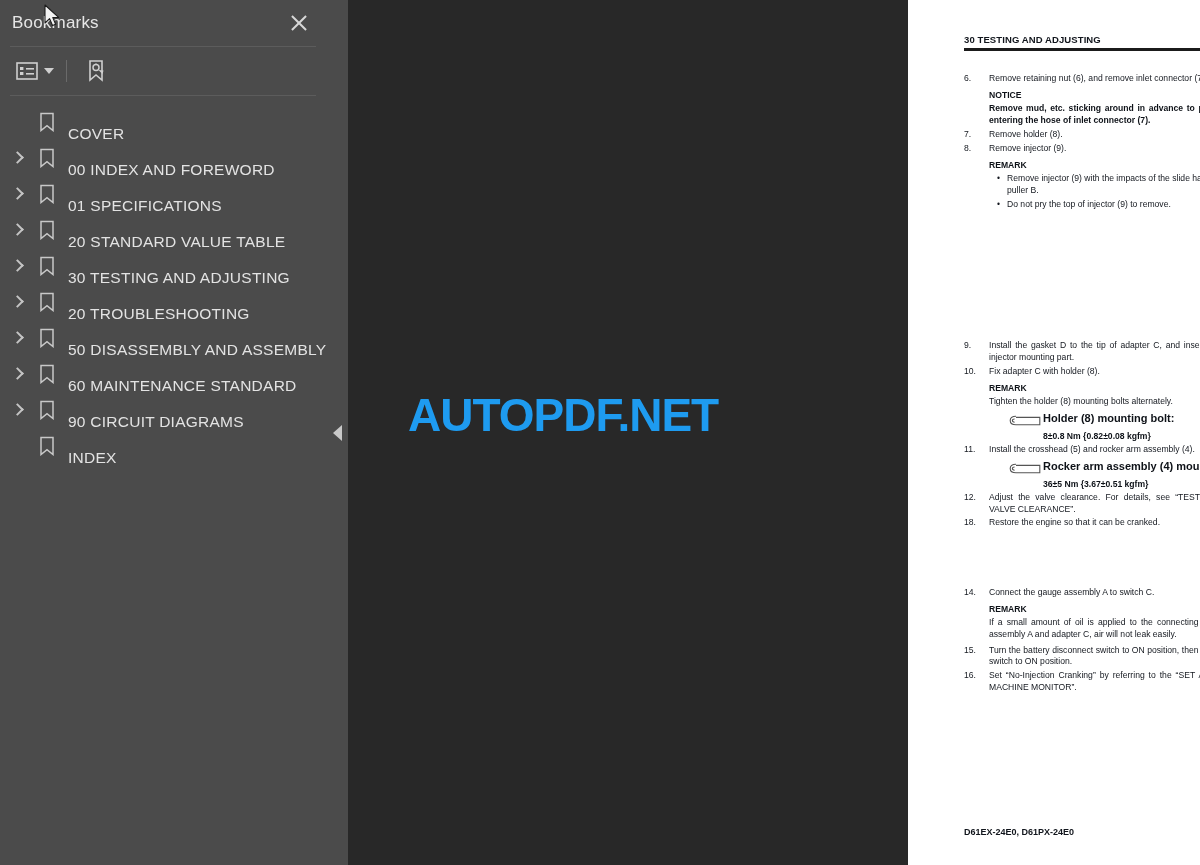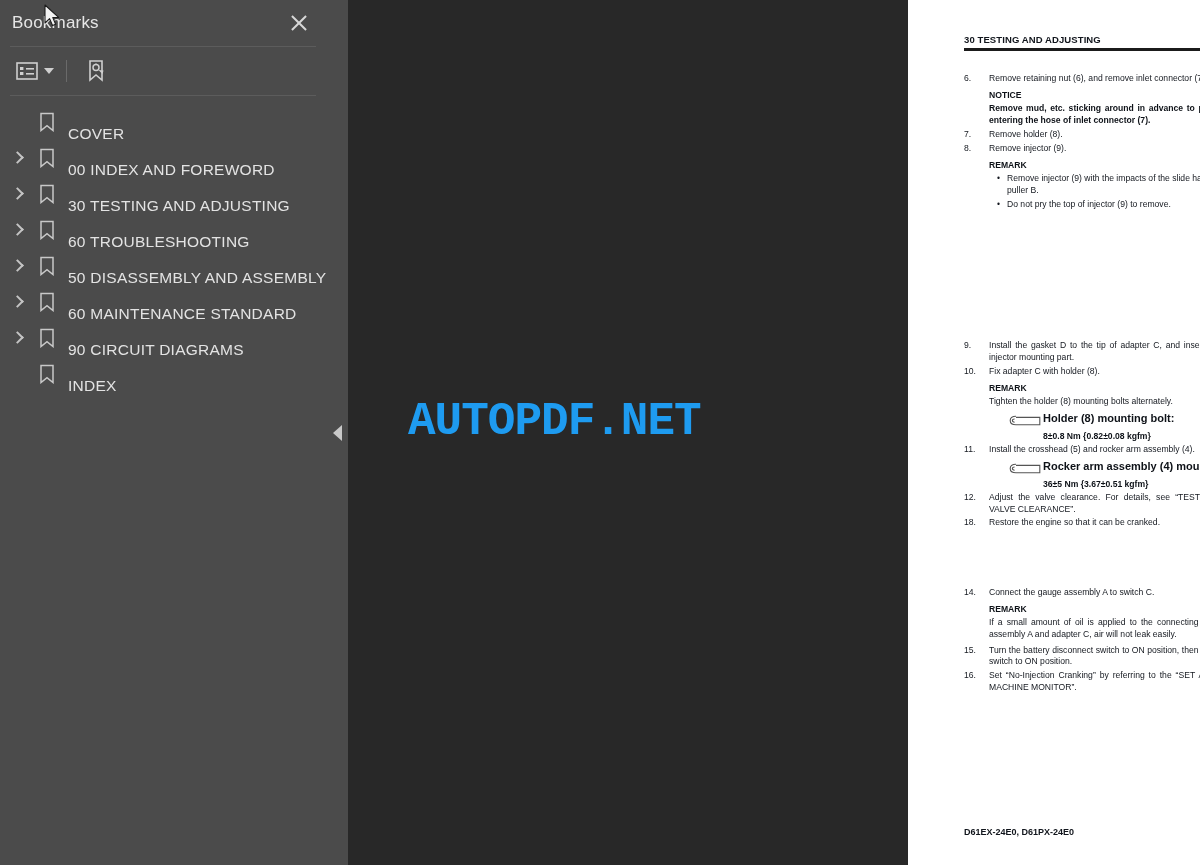--- a/index.html
+++ b/index.html
@@ -157,24 +157,24 @@
   .gap-md { height: 56px; }
 
   .pg-foot {
     position: absolute; left: 56px; right: 40px; bottom: 28px;
     display: flex; justify-content: space-between;
     font-size: 9px; font-weight: bold; color: #11151c;
   }
 
   
   #watermark {
-    position: absolute; left: 408px; top: 396px;
+    position: absolute; left: 408px; top: 388px;
     font-size: 46px; font-weight: bold; letter-spacing: -1px;
     color: #1e9bf0; z-index: 9; pointer-events: none;
-    font-family: Liberation Mono, monospace;
+    font-family: Liberation Sans, sans-serif;
     white-space: nowrap;
   }
 
   
   #cursor { position: absolute; left: 44px; top: 4px; z-index: 20; }
 </style>
 </head>
 <body>
 
 <div id="app">
@@ -231,30 +231,48 @@
           </span>
           <span class="bm-label">00 INDEX AND FOREWORD</span>
         </div>
         <div class="bm-row">
           <span class="bm-arrow has"></span>
           <span class="bm-flag">
             <svg width="16" height="20" viewBox="0 0 16 20">
               <path d="M2 1.5 H14 V18.5 L8 13.6 L2 18.5 Z" fill="none" stroke="#c8c8c8" stroke-width="1.5"></path>
             </svg>
           </span>
+          <span class="bm-label">01 SPECIFICATIONS</span>
+        </div>
+        <div class="bm-row">
+          <span class="bm-arrow has"></span>
+          <span class="bm-flag">
+            <svg width="16" height="20" viewBox="0 0 16 20">
+              <path d="M2 1.5 H14 V18.5 L8 13.6 L2 18.5 Z" fill="none" stroke="#c8c8c8" stroke-width="1.5"></path>
+            </svg>
+          </span>
+          <span class="bm-label">20 STANDARD VALUE TABLE</span>
+        </div>
+        <div class="bm-row">
+          <span class="bm-arrow has"></span>
+          <span class="bm-flag">
+            <svg width="16" height="20" viewBox="0 0 16 20">
+              <path d="M2 1.5 H14 V18.5 L8 13.6 L2 18.5 Z" fill="none" stroke="#c8c8c8" stroke-width="1.5"></path>
+            </svg>
+          </span>
           <span class="bm-label">30 TESTING AND ADJUSTING</span>
         </div>
         <div class="bm-row">
           <span class="bm-arrow has"></span>
           <span class="bm-flag">
             <svg width="16" height="20" viewBox="0 0 16 20">
               <path d="M2 1.5 H14 V18.5 L8 13.6 L2 18.5 Z" fill="none" stroke="#c8c8c8" stroke-width="1.5"></path>
             </svg>
           </span>
-          <span class="bm-label">60 TROUBLESHOOTING</span>
+          <span class="bm-label">20 TROUBLESHOOTING</span>
         </div>
         <div class="bm-row">
           <span class="bm-arrow has"></span>
           <span class="bm-flag">
             <svg width="16" height="20" viewBox="0 0 16 20">
               <path d="M2 1.5 H14 V18.5 L8 13.6 L2 18.5 Z" fill="none" stroke="#c8c8c8" stroke-width="1.5"></path>
             </svg>
           </span>
           <span class="bm-label">50 DISASSEMBLY AND ASSEMBLY</span>
         </div>

